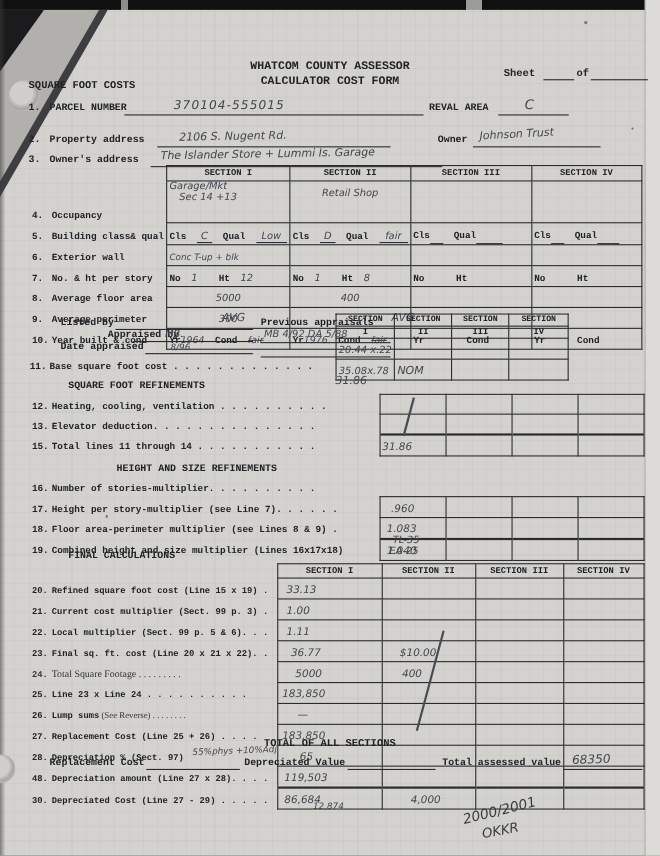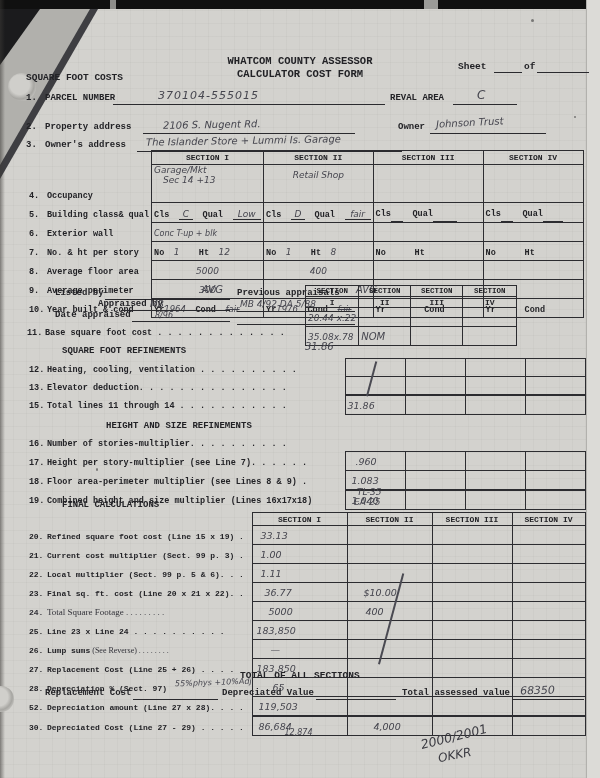--- a/index.html
+++ b/index.html
@@ -361,21 +361,21 @@
     </tr>
     <tr style="height:12px;">
       <td class="nob rel"><span class="lbl lblf"><span class="num">28.</span><span>Depreciation % (Sect. 97)</span></span>
         <span class="hw abs" style="left:148px;top:0;font-size:8px;transform:rotate(-2deg);">55%phys +10%Adj</span></td>
       <td class="box"><span class="hw f95" style="padding-left:18px;">65</span></td>
       <td class="box"></td>
           <td class="box"></td>
           <td class="box"></td>
     </tr>
     <tr style="height:12px;">
-      <td class="nob"><span class="lbl lblf"><span class="num">52.</span><span>Depreciation amount (Line 27 x 28). . . .</span></span></td>
+      <td class="nob"><span class="lbl lblf"><span class="num">48.</span><span>Depreciation amount (Line 27 x 28). . . .</span></span></td>
       <td class="box"><span class="hw f95" style="padding-left:4px;">119,503</span></td>
       <td class="box"></td>
           <td class="box"></td>
           <td class="box"></td>
     </tr>
     <tr class="thick" style="height:13px;">
       <td class="nob"><span class="lbl lblf"><span class="num">30.</span><span>Depreciated Cost (Line 27 - 29) . . . . .</span></span></td>
       <td class="box rel"><span class="hw f95" style="padding-left:4px;">86,684</span>
         <span class="hw abs" style="left:32px;top:11px;font-size:8px;">12,874</span></td>
       <td class="box"><span class="hw f95" style="padding-left:24px;">4,000</span></td>

